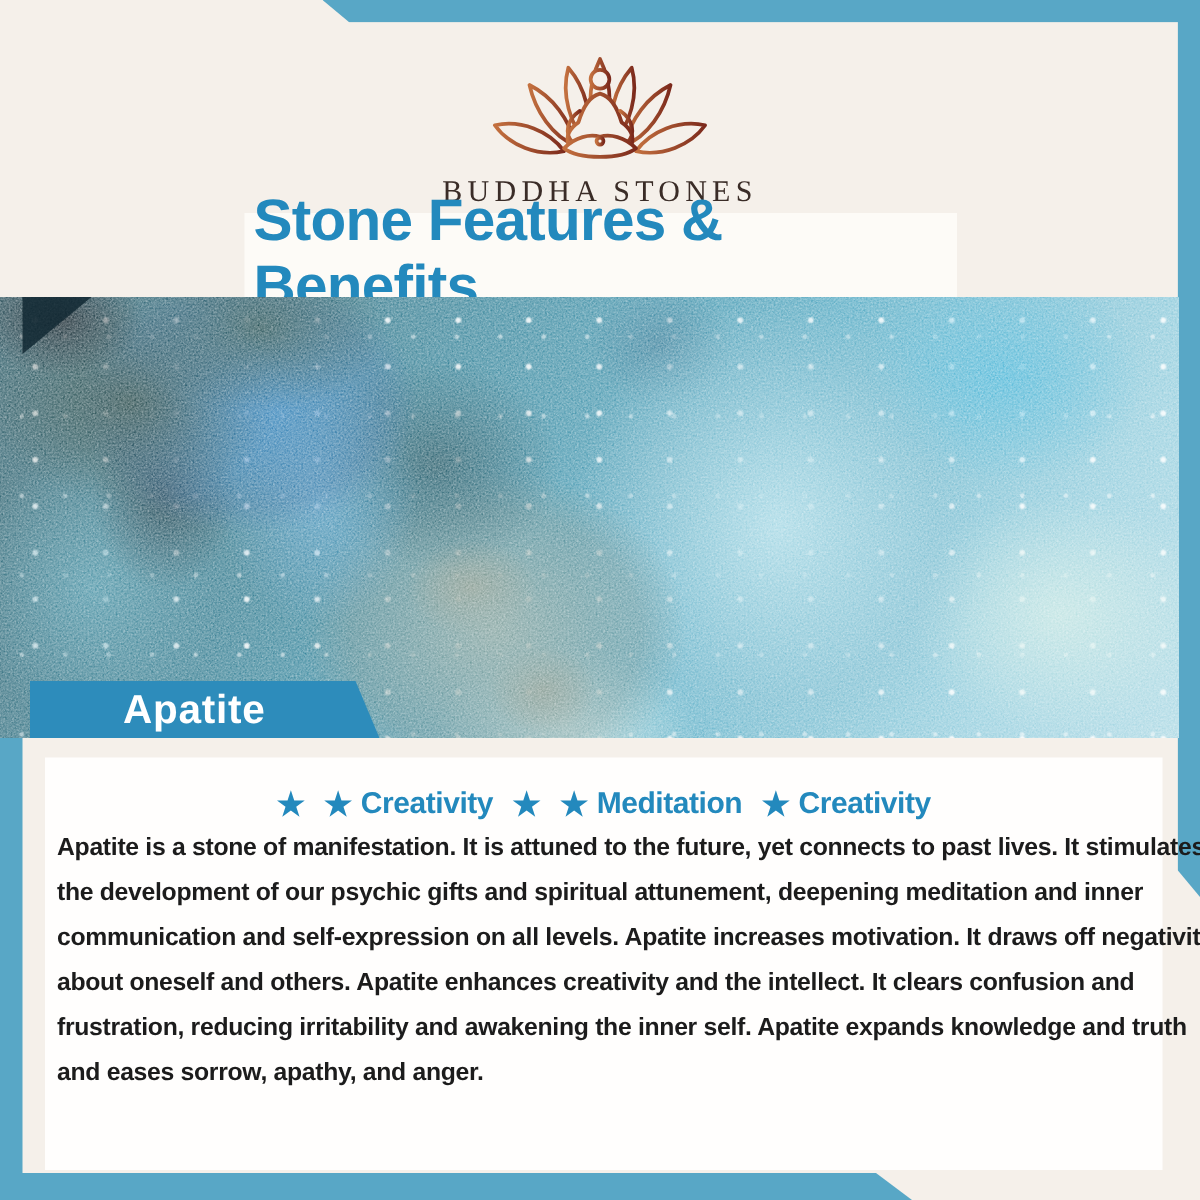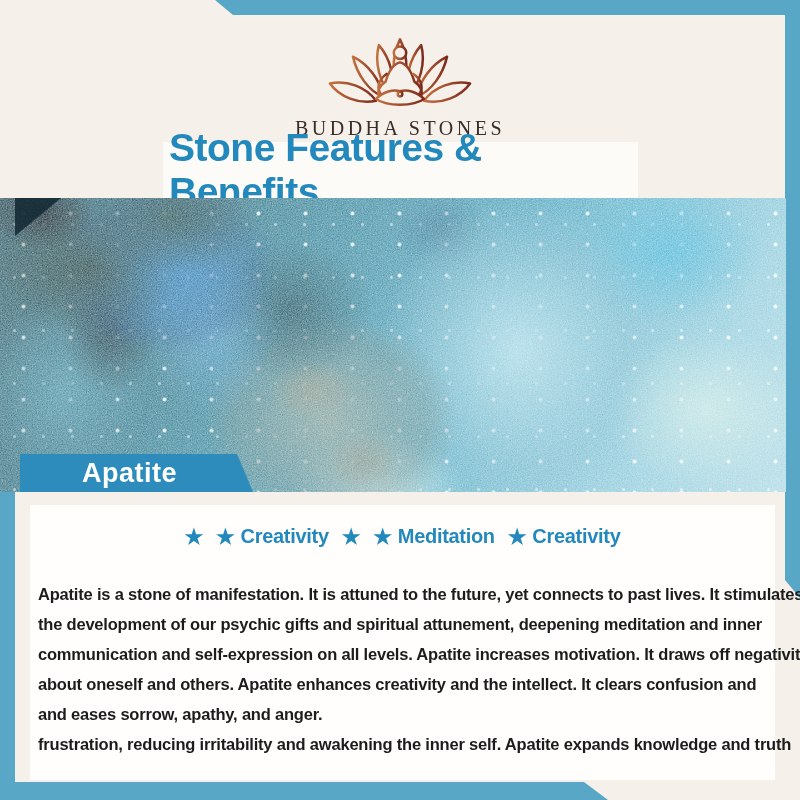--- a/index.html
+++ b/index.html
@@ -88,21 +88,21 @@
     background: var(--c-box_white, #fffefd);
   }
   .features {
     margin-top:20px; display:flex; justify-content:center; align-items:center;
     gap:13px; white-space:nowrap;
     color: var(--c-accent_blue, #1f87bd); font-size:20px; font-weight:bold;
     letter-spacing:-0.3px;
   }
   .feature-item { display:inline-flex; align-items:center; gap:6px; }
   .feature-item .star { font-size:21px; line-height:1; }
-  .description { margin:31px 6px 0 8px; color: var(--c-text_ink, #1c1c1c); }
+  .description { margin:2px 6px 0 8px; color: var(--c-text_ink, #1c1c1c); }
   .description .dline {
     font-size:16.5px; font-weight:bold; letter-spacing:-0.2px;
     line-height:30px; white-space:nowrap;
   }
 </style>
 </head>
 <body>
 
 <div class="page">
 
@@ -176,18 +176,18 @@
         <span class="feature-item">
           <span class="star">★</span>
           <span>Creativity</span>
         </span>
       </div>
     <div class="description">
         <div class="dline">Apatite is a stone of manifestation. It is attuned to the future, yet connects to past lives. It stimulates</div>
         <div class="dline">the development of our psychic gifts and spiritual attunement, deepening meditation and inner</div>
         <div class="dline">communication and self-expression on all levels. Apatite increases motivation. It draws off negativity</div>
         <div class="dline">about oneself and others. Apatite enhances creativity and the intellect. It clears confusion and</div>
+        <div class="dline">frustration, reducing irritability and awakening the inner self. Apatite expands knowledge and truth</div>
         <div class="dline">and eases sorrow, apathy, and anger.</div>
-        <div class="dline">frustration, reducing irritability and awakening the inner self. Apatite expands knowledge and truth</div>
       </div>
   </div>
 
 </div>
 
 </body></html>

